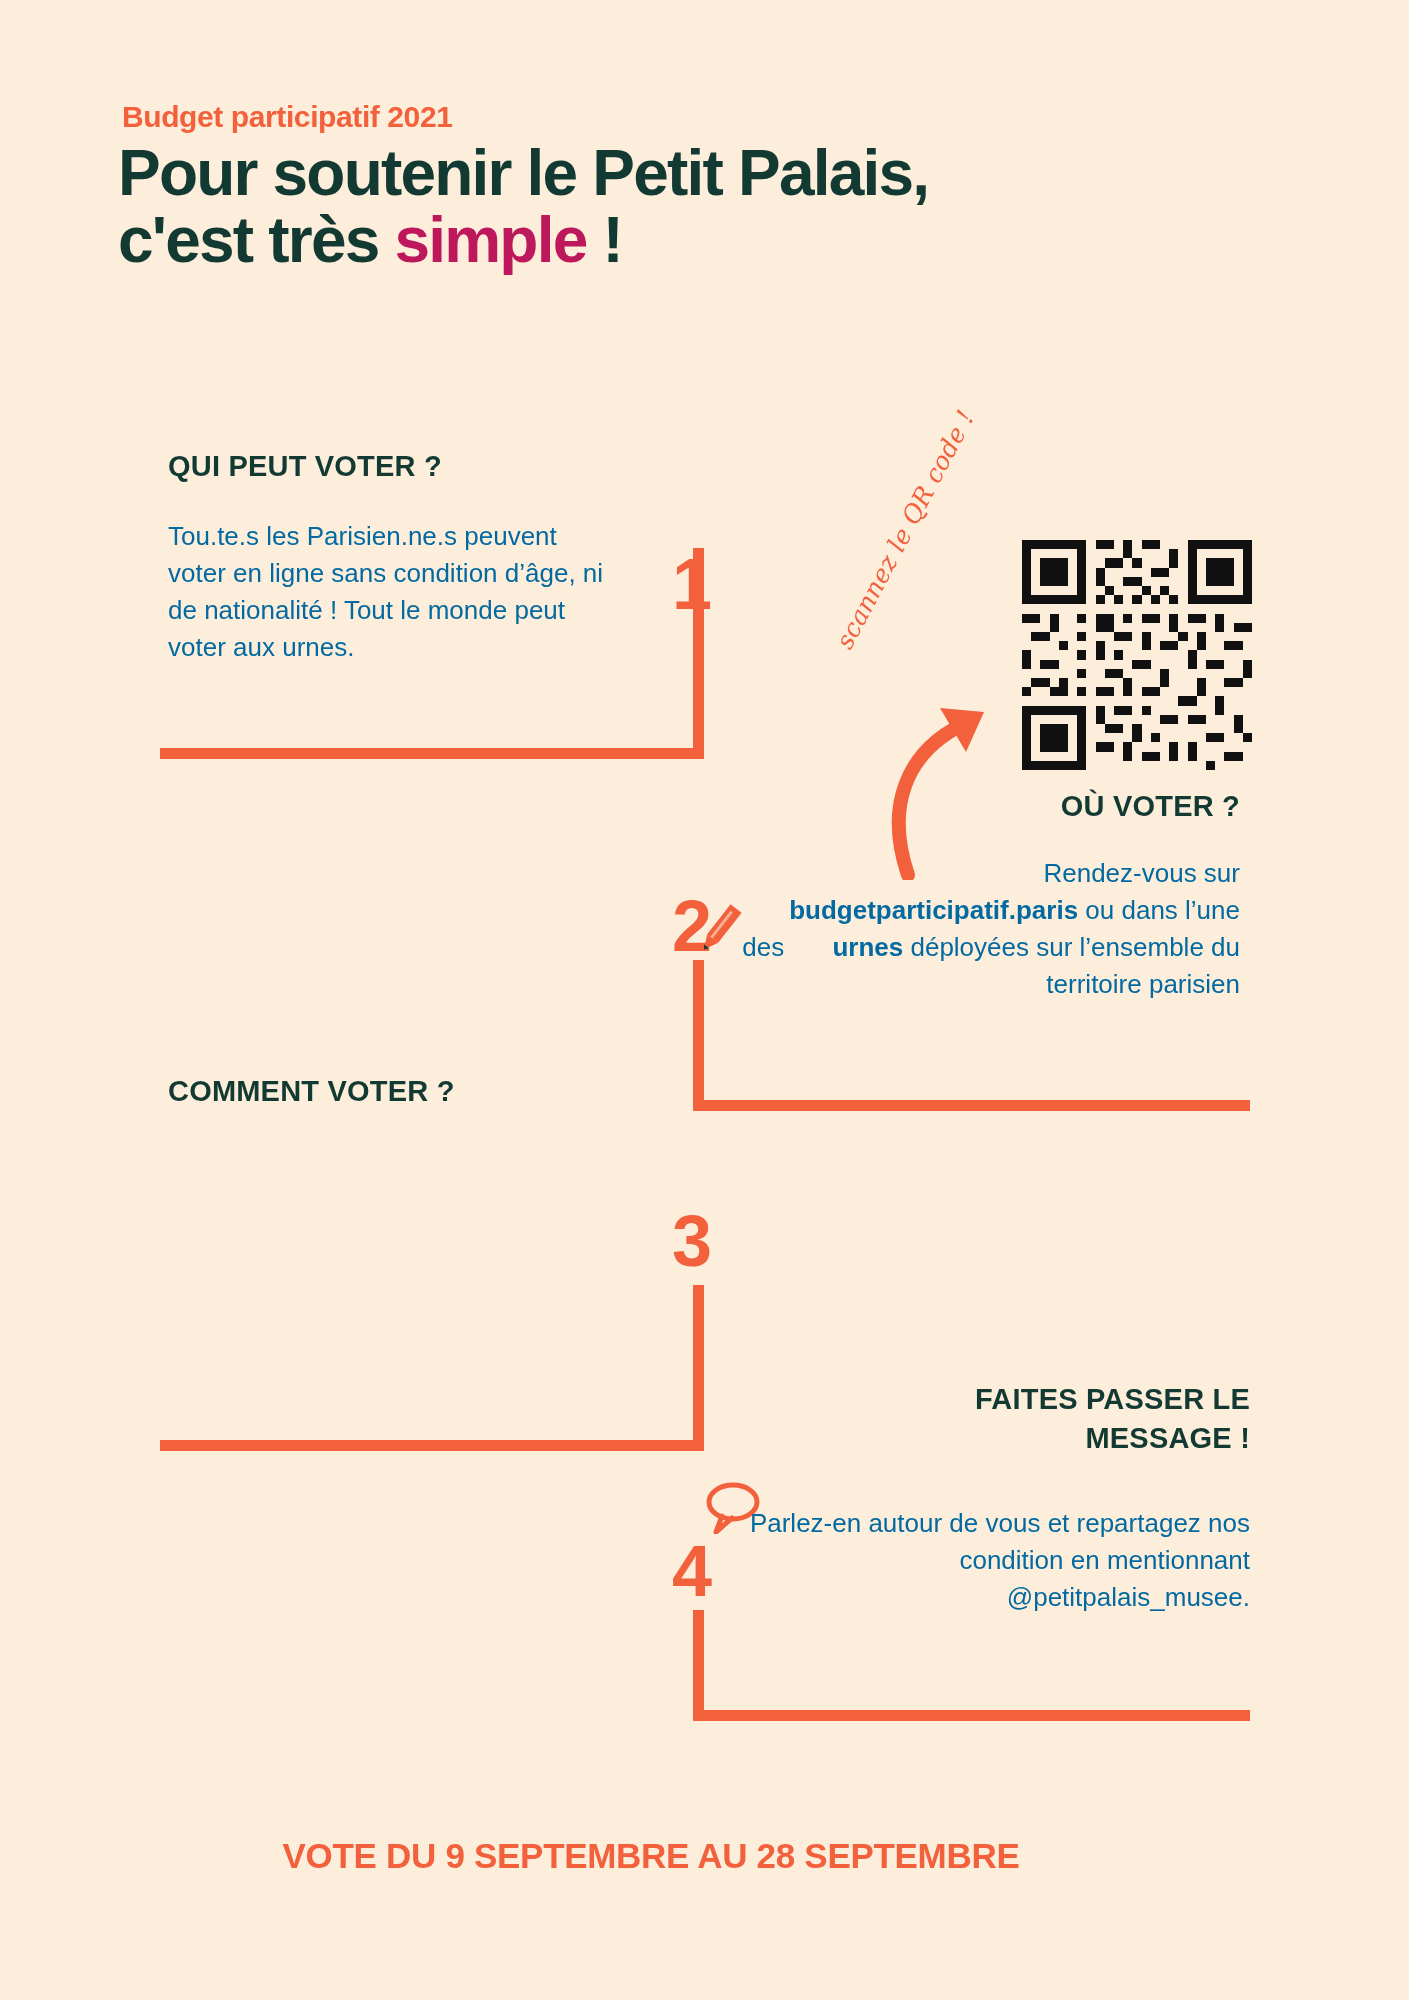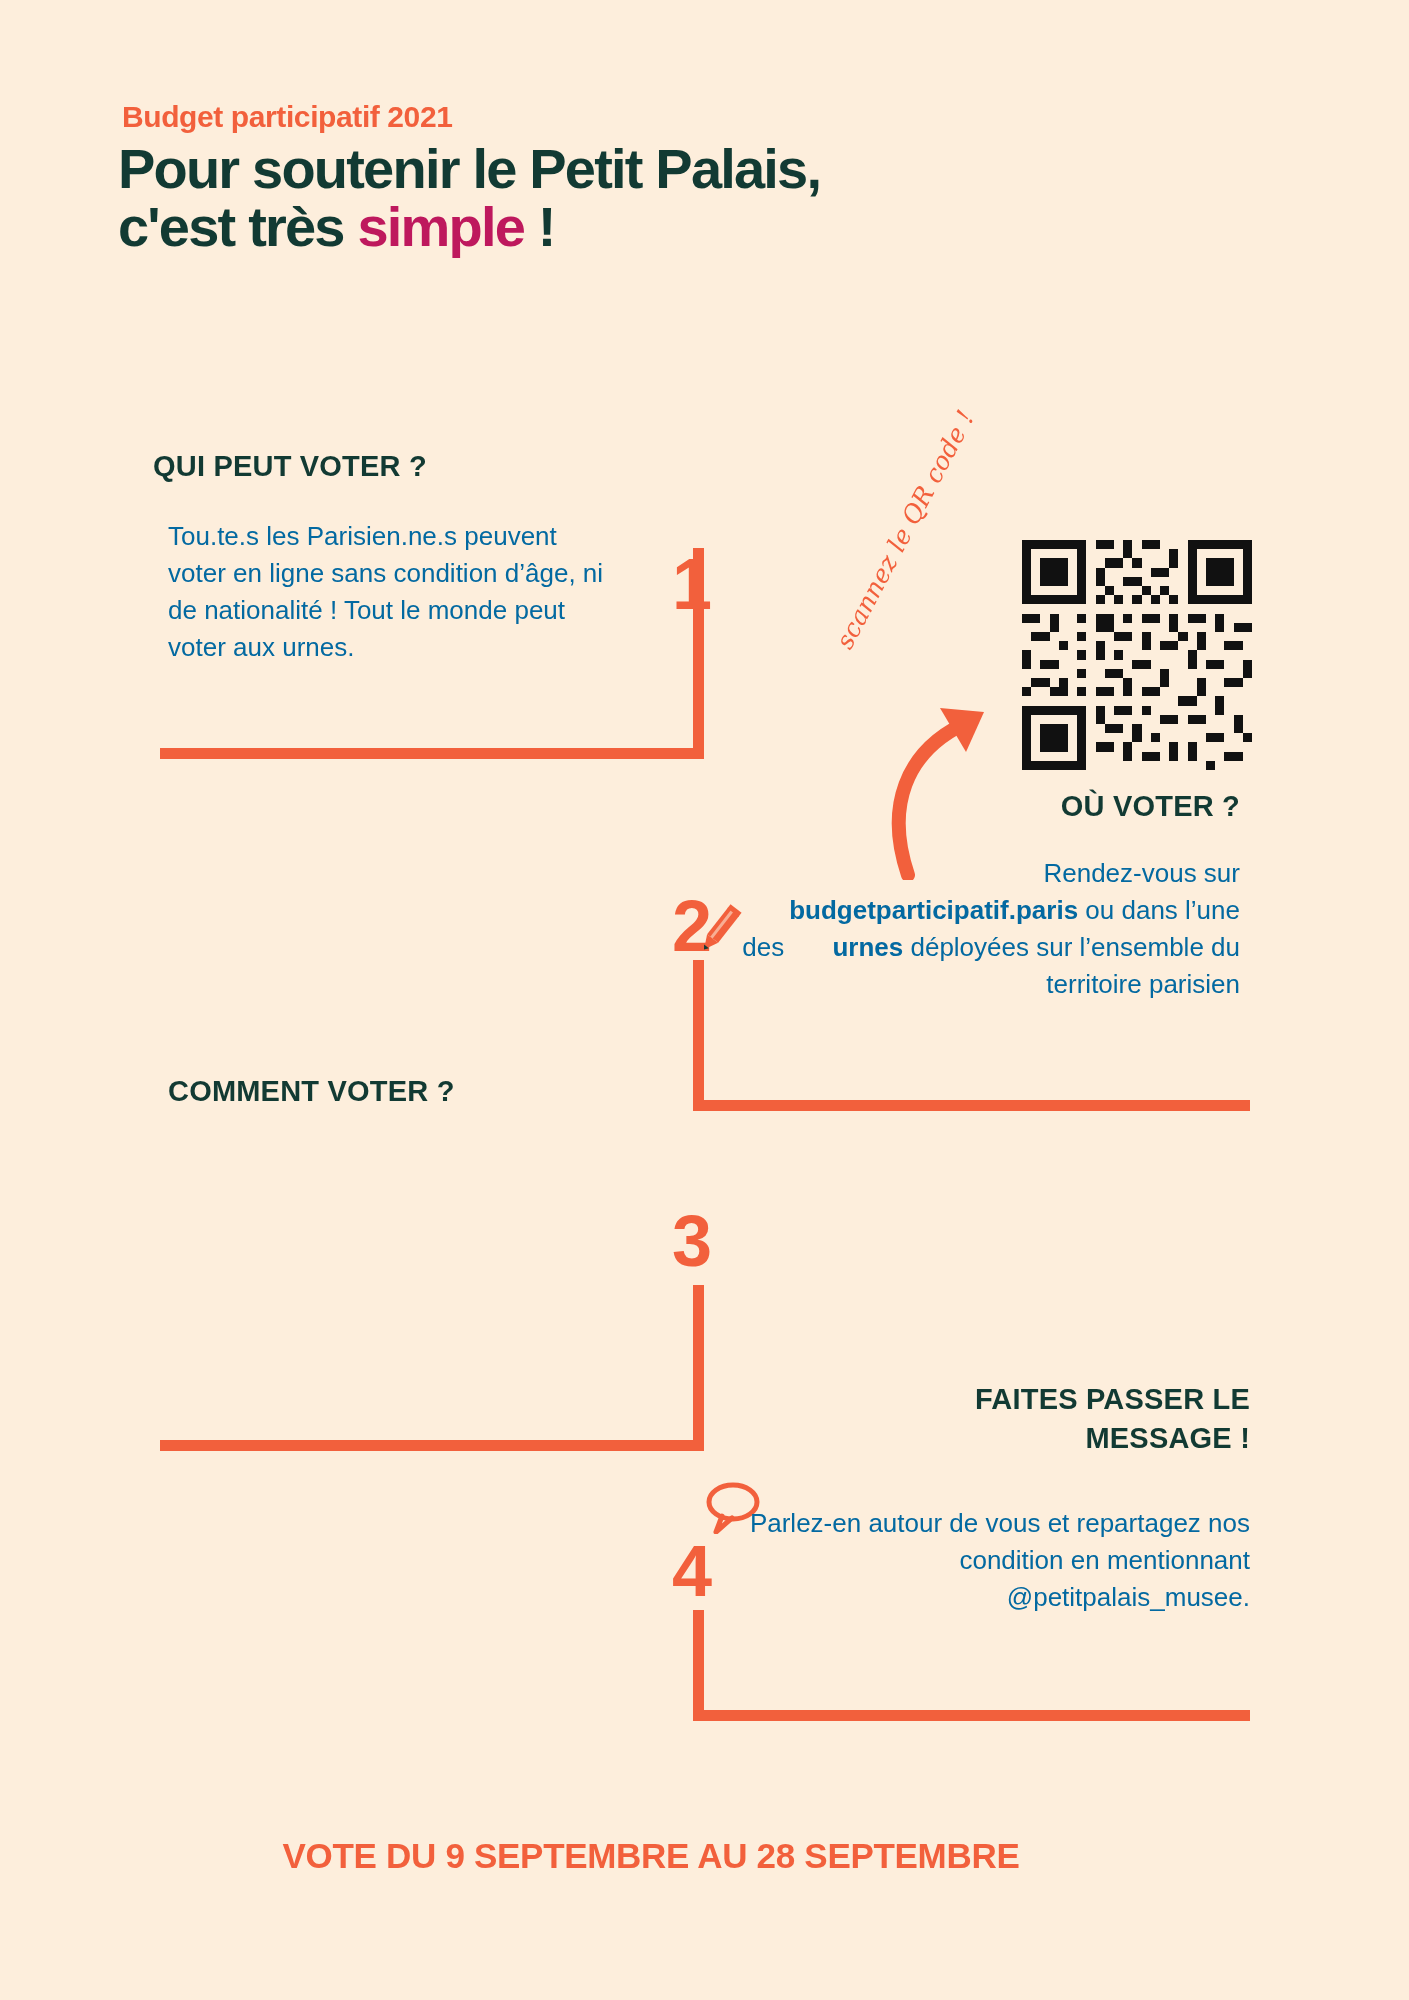--- a/index.html
+++ b/index.html
@@ -29,21 +29,21 @@
     font-weight: bold;
     color: #F2603C;
     letter-spacing: -0.4px;
     font-family: "Liberation Sans", sans-serif;
   }
   .title {
     position: absolute;
     left: 118px;
     top: 140px;
     width: 1180px;
-    font-size: 56px;
+    font-size: 64px;
     line-height: 1.04;
     font-weight: bold;
     color: #123A33;
     letter-spacing: -1.8px;
   }
   .title .accent { color: #be185d; }
 
   
   .heading {
     position: absolute;
@@ -142,21 +142,21 @@
 <body>
 
 <div class="page">
 
   <div class="eyebrow">Budget participatif 2021</div>
   <div class="title">
     <span>Pour soutenir le Petit Palais,</span><br>
     <span>c'est très </span><span class="accent">simple</span><span> !</span>
   </div>
 
-  <div class="heading" style="left:153px; top:450px;">QUI PEUT VOTER ?</div>
+  <div class="heading" style="left:168px; top:450px;">QUI PEUT VOTER ?</div>
   <div class="body" style="left:168px; top:518px; width:450px;">Tou.te.s les Parisien.ne.s peuvent voter en ligne sans condition d’âge, ni de nationalité ! Tout le monde peut voter aux urnes.</div>
   <div class="stepnum" style="left:672px; top:548px;">1</div>
 
   <div class="line vline" style="left:693px; top:548px; height:210px;"></div>
   <div class="line hline" style="left:160px; top:748px; width:544px;"></div>
 
   <div class="qr">
     <svg width="230" height="230" viewBox="0 0 25 25" shape-rendering="crispEdges" aria-hidden="true">
       <rect width="25" height="25" fill="#FDEEDC"></rect>
       <g fill="#111111">

